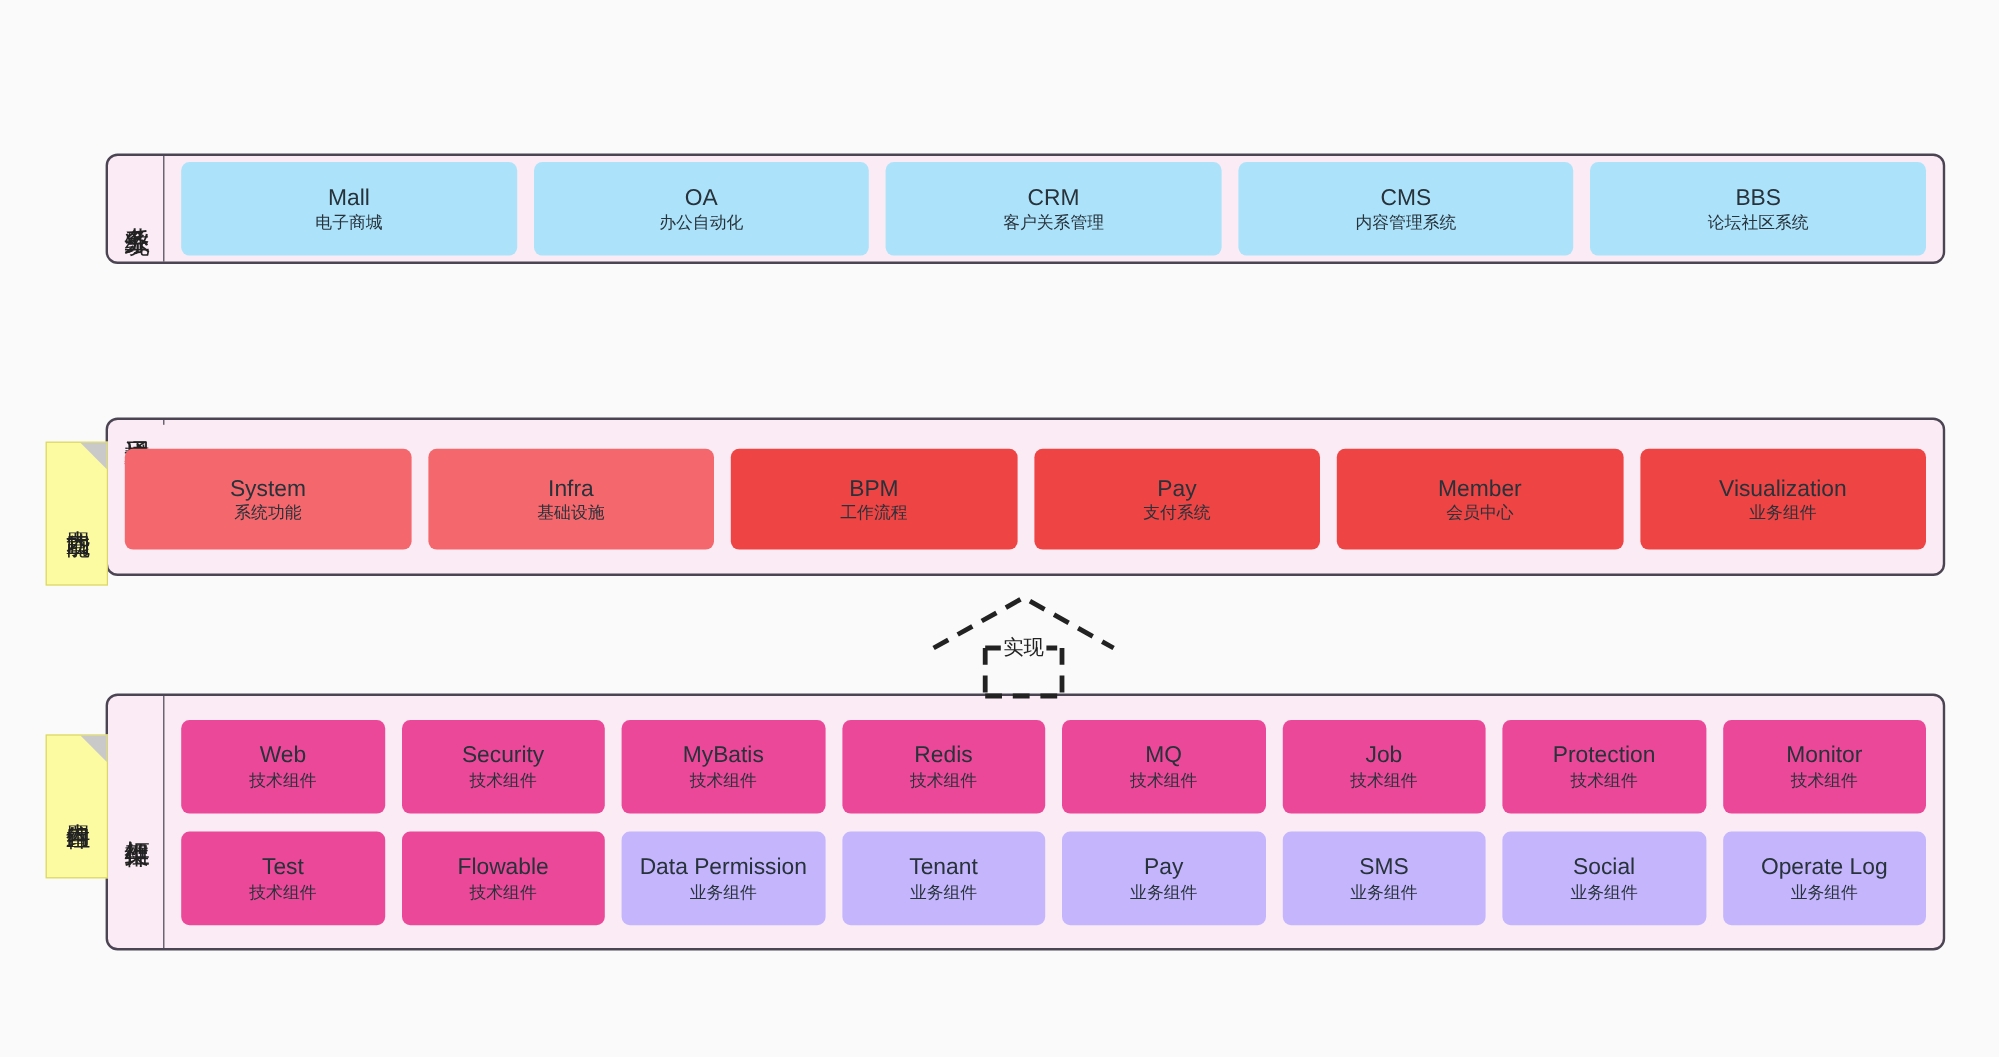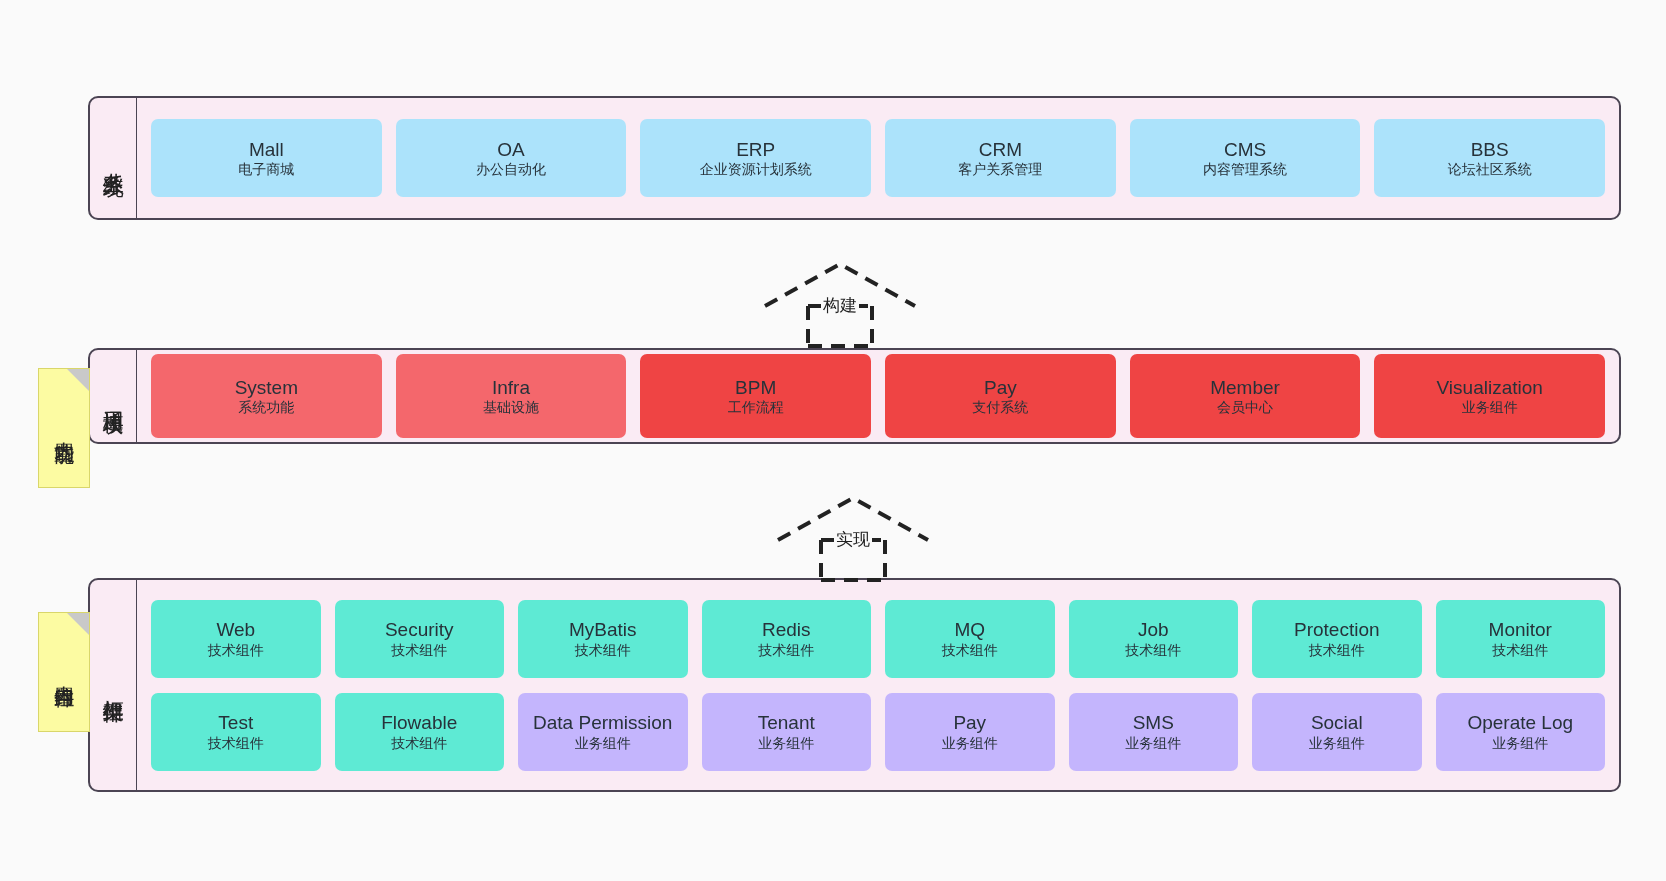--- a/index.html
+++ b/index.html
@@ -91,21 +91,21 @@
     font-size: 14px;
   }
 
   .biz-layer   .node { height: 78px; background: #ace3fb; }
   .mod-layer   .node { height: 84px; }
   .frame-layer .node { height: 78px; }
 
   .c-blue       { background: #ace3fb; }
   .c-red        { background: #f4676c; }
   .c-pink       { background: #ef4444; justify-content: center; }
-  .c-green      { background: #5eead4; }
+  .c-green      { background: #ec4899; }
   .c-lightgreen { background: #c4b5fd; }
 
   
   .sticky {
     position: absolute;
     background: #fcfba2;
     border: 1px solid #d9d66a;
     display: flex;
     align-items: center;
     justify-content: center;
@@ -143,64 +143,50 @@
     padding: 0 2px;
     white-space: nowrap;
     user-select: none;
   }
 </style>
 </head>
 <body>
 
 <div id="canvas">
 
-  <div class="layer biz-layer" style="left:88px; top:96px; width:1533px; height:124px;">
+  <div class="layer biz-layer" style="left:88px; top:128px; width:1533px; height:92px;">
     <div class="layer-label">业务系统</div>
     <div class="layer-body">
       <div class="row">
         <div class="node c-blue">
           <span class="title">Mall</span>
           <span class="sub">电子商城</span>
         </div>
         <div class="node c-blue">
           <span class="title">OA</span>
           <span class="sub">办公自动化</span>
         </div>
         <div class="node c-blue">
-          <span class="title">ERP</span>
-          <span class="sub">企业资源计划系统</span>
-        </div>
-        <div class="node c-blue">
           <span class="title">CRM</span>
           <span class="sub">客户关系管理</span>
         </div>
         <div class="node c-blue">
           <span class="title">CMS</span>
           <span class="sub">内容管理系统</span>
         </div>
         <div class="node c-blue">
           <span class="title">BBS</span>
           <span class="sub">论坛社区系统</span>
         </div>
       </div>
     </div>
   </div>
 
-  <div class="arrow" style="left:755px; top:258px; width:170px; height:90px;">
-    <svg width="170" height="90" viewBox="0 0 170 90" aria-hidden="true">
-      <polyline points="10,48 85,6 160,48" fill="none" stroke="#222222" stroke-width="4" stroke-dasharray="14,9" stroke-linecap="butt"></polyline>
-      <polyline points="53,48 53,88" fill="none" stroke="#222222" stroke-width="4" stroke-dasharray="14,9"></polyline>
-      <polyline points="117,48 117,88" fill="none" stroke="#222222" stroke-width="4" stroke-dasharray="14,9"></polyline>
-      <polyline points="53,48 117,48" fill="none" stroke="#222222" stroke-width="4" stroke-dasharray="14,9"></polyline>
-      <polyline points="53,88 117,88" fill="none" stroke="#222222" stroke-width="4" stroke-dasharray="14,9"></polyline>
-    </svg>
-    <span class="arrow-label" style="left:66px; top:36px;">构建</span>
-  </div>
-
-  <div class="layer mod-layer" style="left:88px; top:348px; width:1533px; height:96px;">
+
+  <div class="layer mod-layer" style="left:88px; top:348px; width:1533px; height:132px;flex-direction:column;">
     <div class="layer-label">通用模块</div>
     <div class="layer-body">
       <div class="row">
         <div class="node c-red">
           <span class="title">System</span>
           <span class="sub">系统功能</span>
         </div>
         <div class="node c-red">
           <span class="title">Infra</span>
           <span class="sub">基础设施</span>

